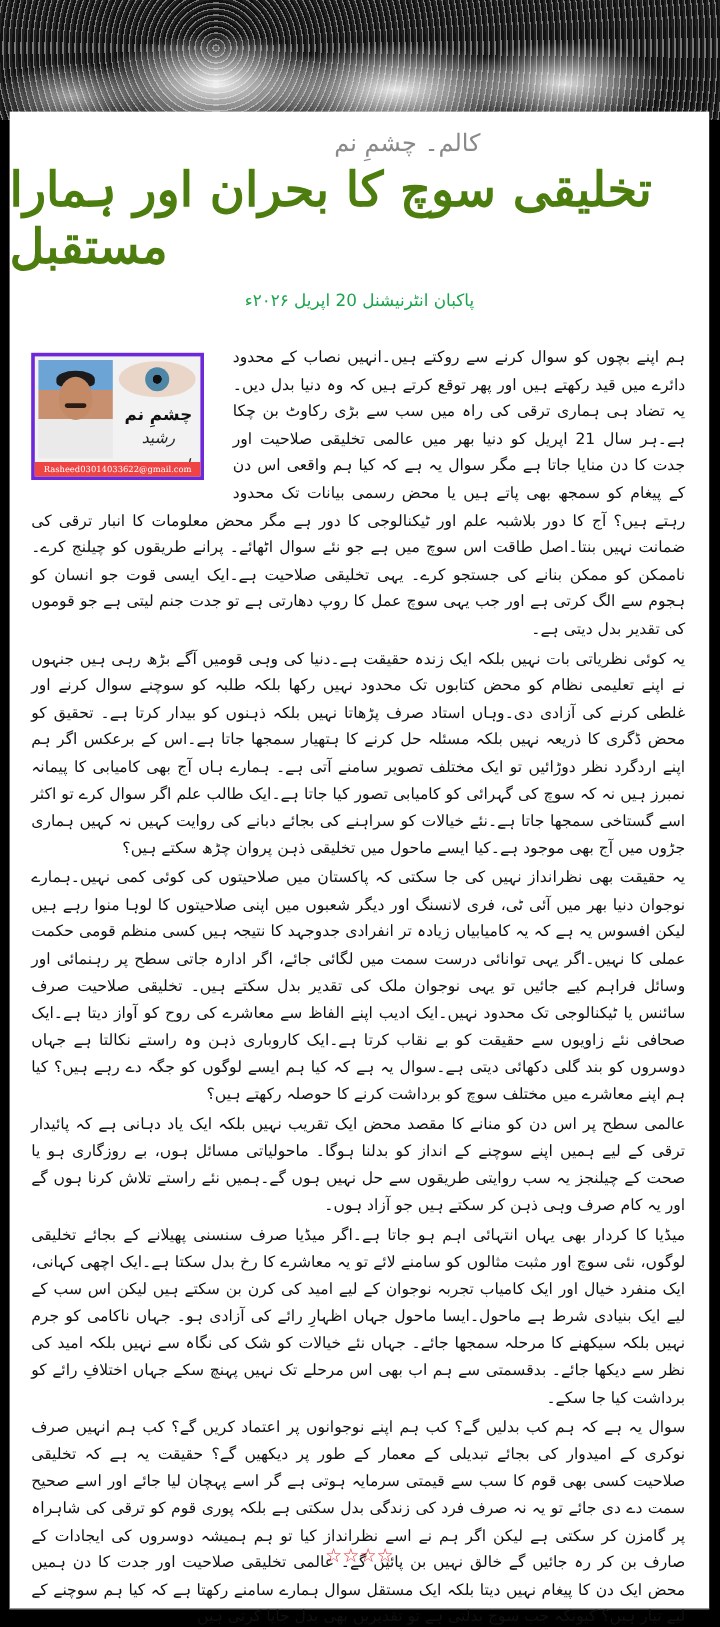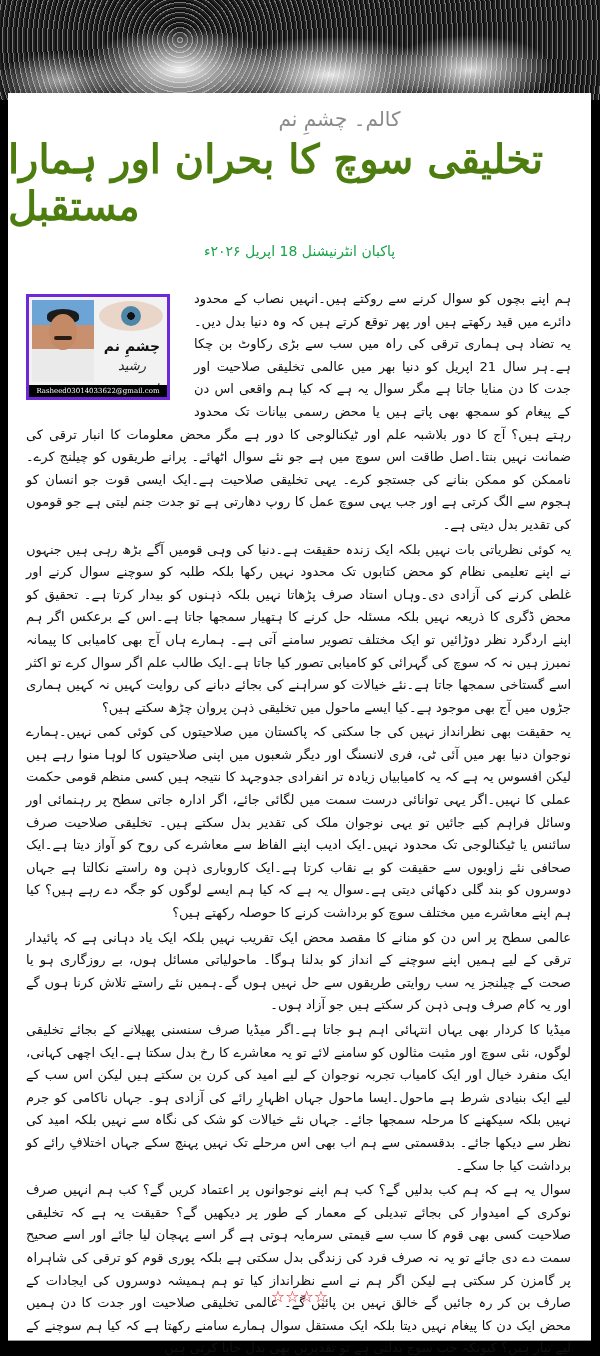--- a/index.html
+++ b/index.html
@@ -72,38 +72,38 @@
   }
   .photo-label {
     position: absolute; right: 6px; top: 38px; width: 58px; text-align: center;
     font-size: 14px; font-weight: bold; color: #111; direction: rtl;
   }
   .photo-signature {
     position: absolute; right: 6px; top: 58px; width: 58px; text-align: center;
     font-size: 13px; font-style: italic; color: #222; direction: rtl;
   }
   .photo-email {
-    position: absolute; left: 0; bottom: 0; width: 100%; height: 12px; background: #000000;
+    position: absolute; left: 0; bottom: 0; width: 100%; height: 12px; background: #ef4444;
     color: #fff; font-size: 7px; line-height: 12px; text-align: center;
     font-family: "DejaVu Serif", serif;
   }
   .stars {
     position: absolute; bottom: 34px; left: 0; width: 100%; text-align: center;
     color: #e3242b; font-size: 16px; letter-spacing: 0px;
   }
 </style>
 </head>
 <body>
 
 <div class="grunge"></div>
 
 <div class="panel">
   <div class="kicker">کالم۔ چشمِ نم</div>
   <div class="headline">تخلیقی سوچ کا بحران اور ہمارا مستقبل</div>
-  <div class="pubdate">پاکبان انٹرنیشنل 18 اپریل ۲۰۲۶ء</div>
+  <div class="pubdate">پاکبان انٹرنیشنل 20 اپریل ۲۰۲۶ء</div>
 
   <div class="body-text">
     <div class="photo-box">
       <div class="photo-portrait">
         <div class="portrait-hair"></div>
         <div class="portrait-face"></div>
         <div class="portrait-mustache"></div>
       </div>
       <div class="eye-icon">
           <div class="eye-iris"></div>

